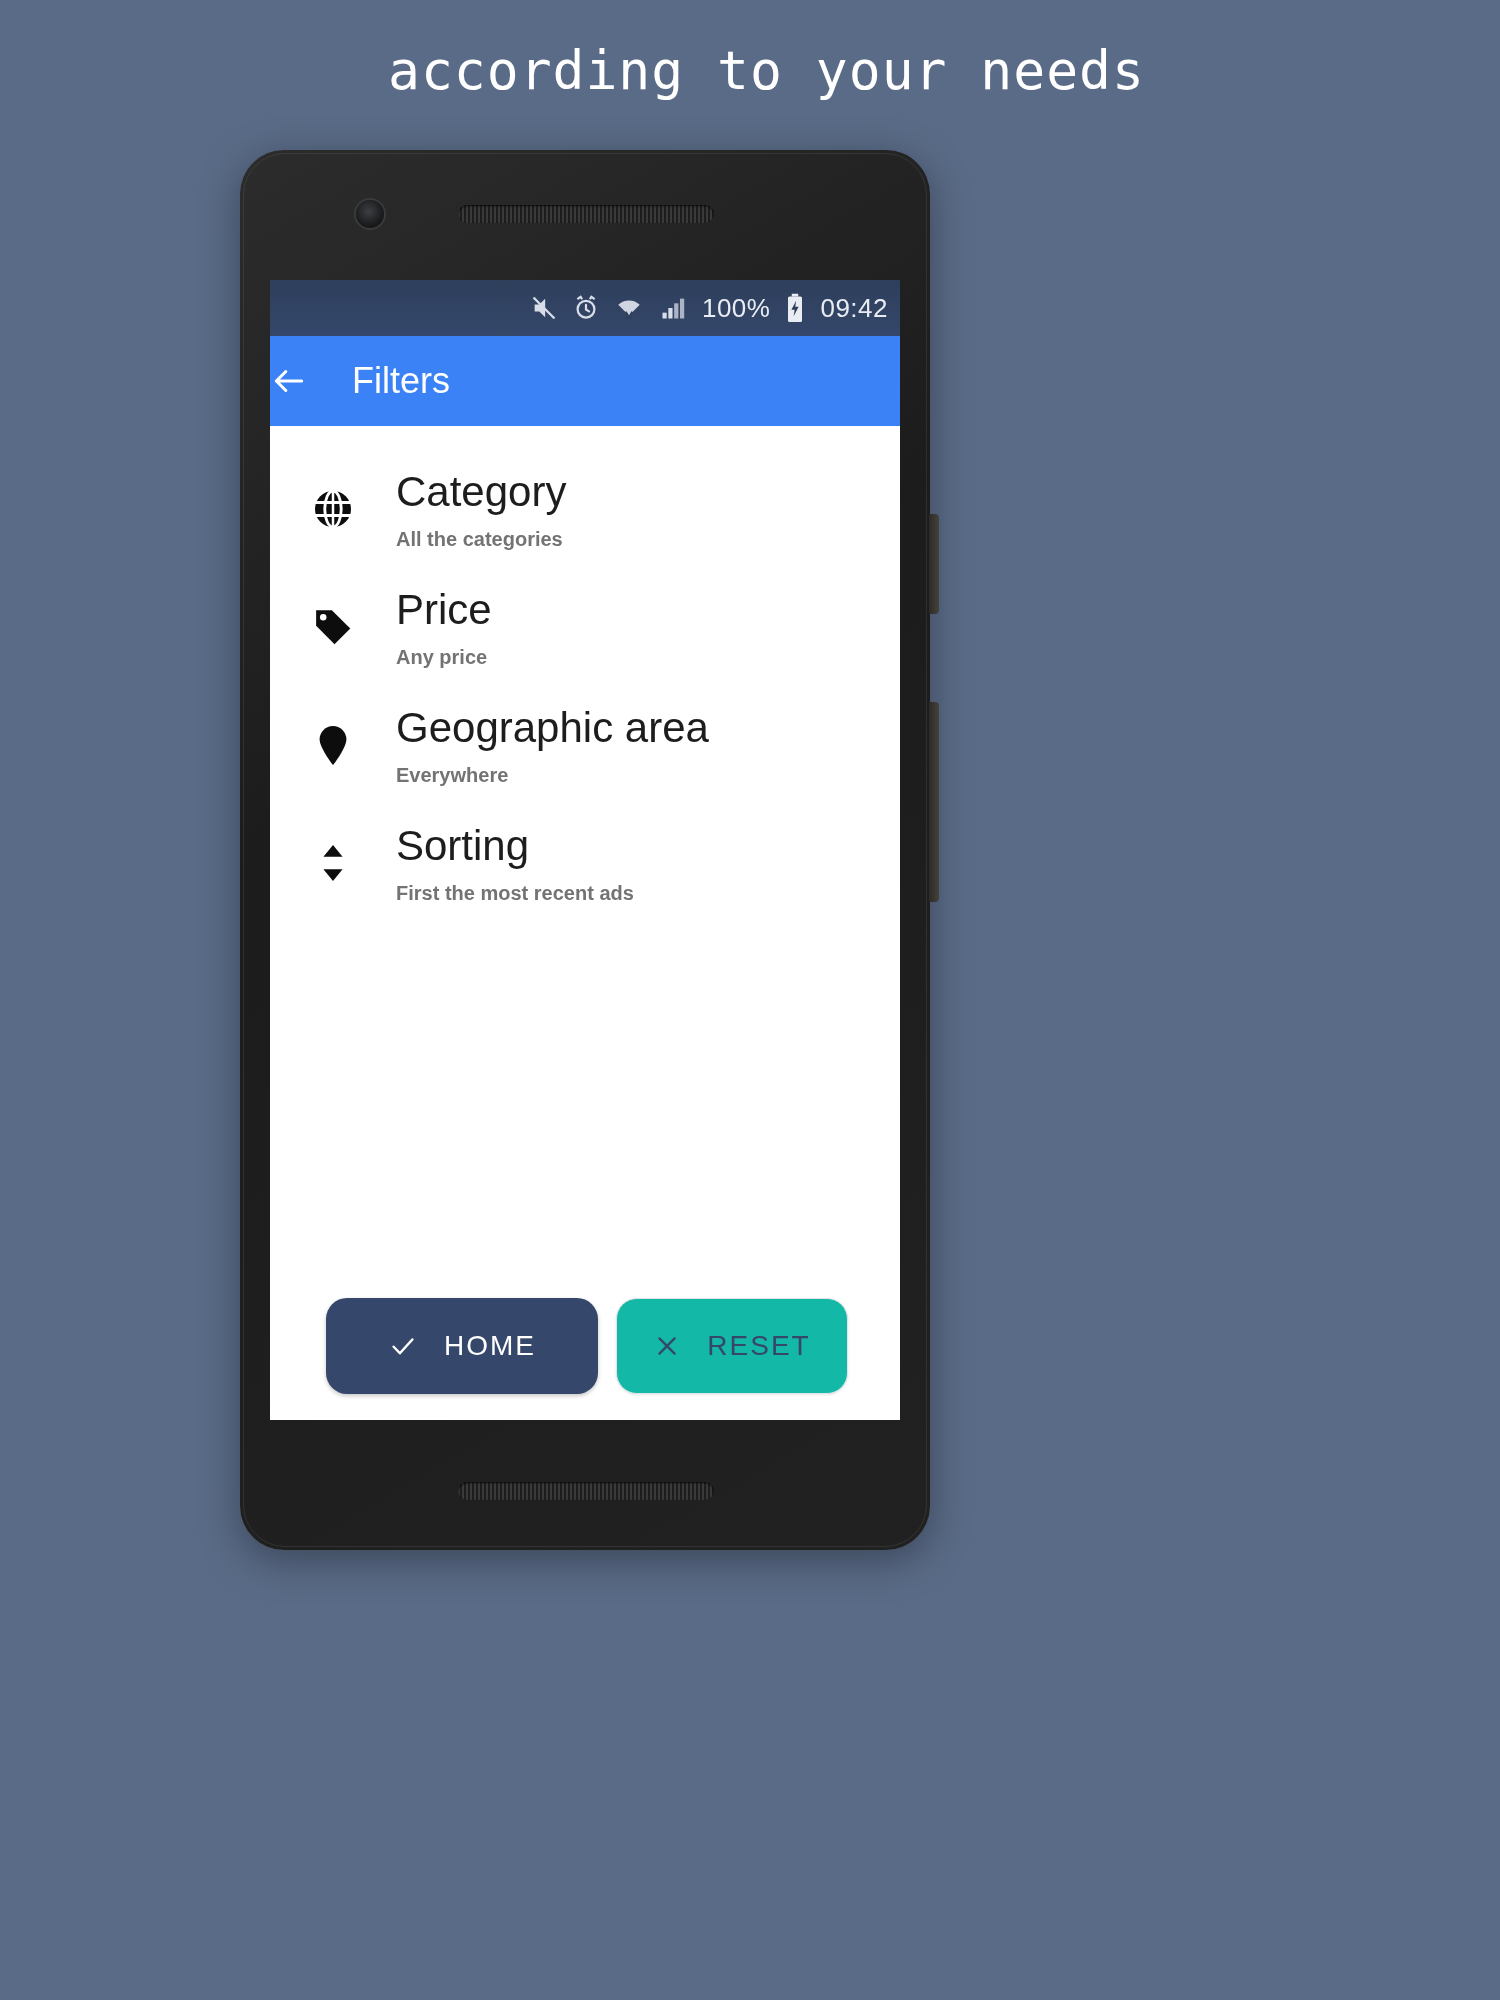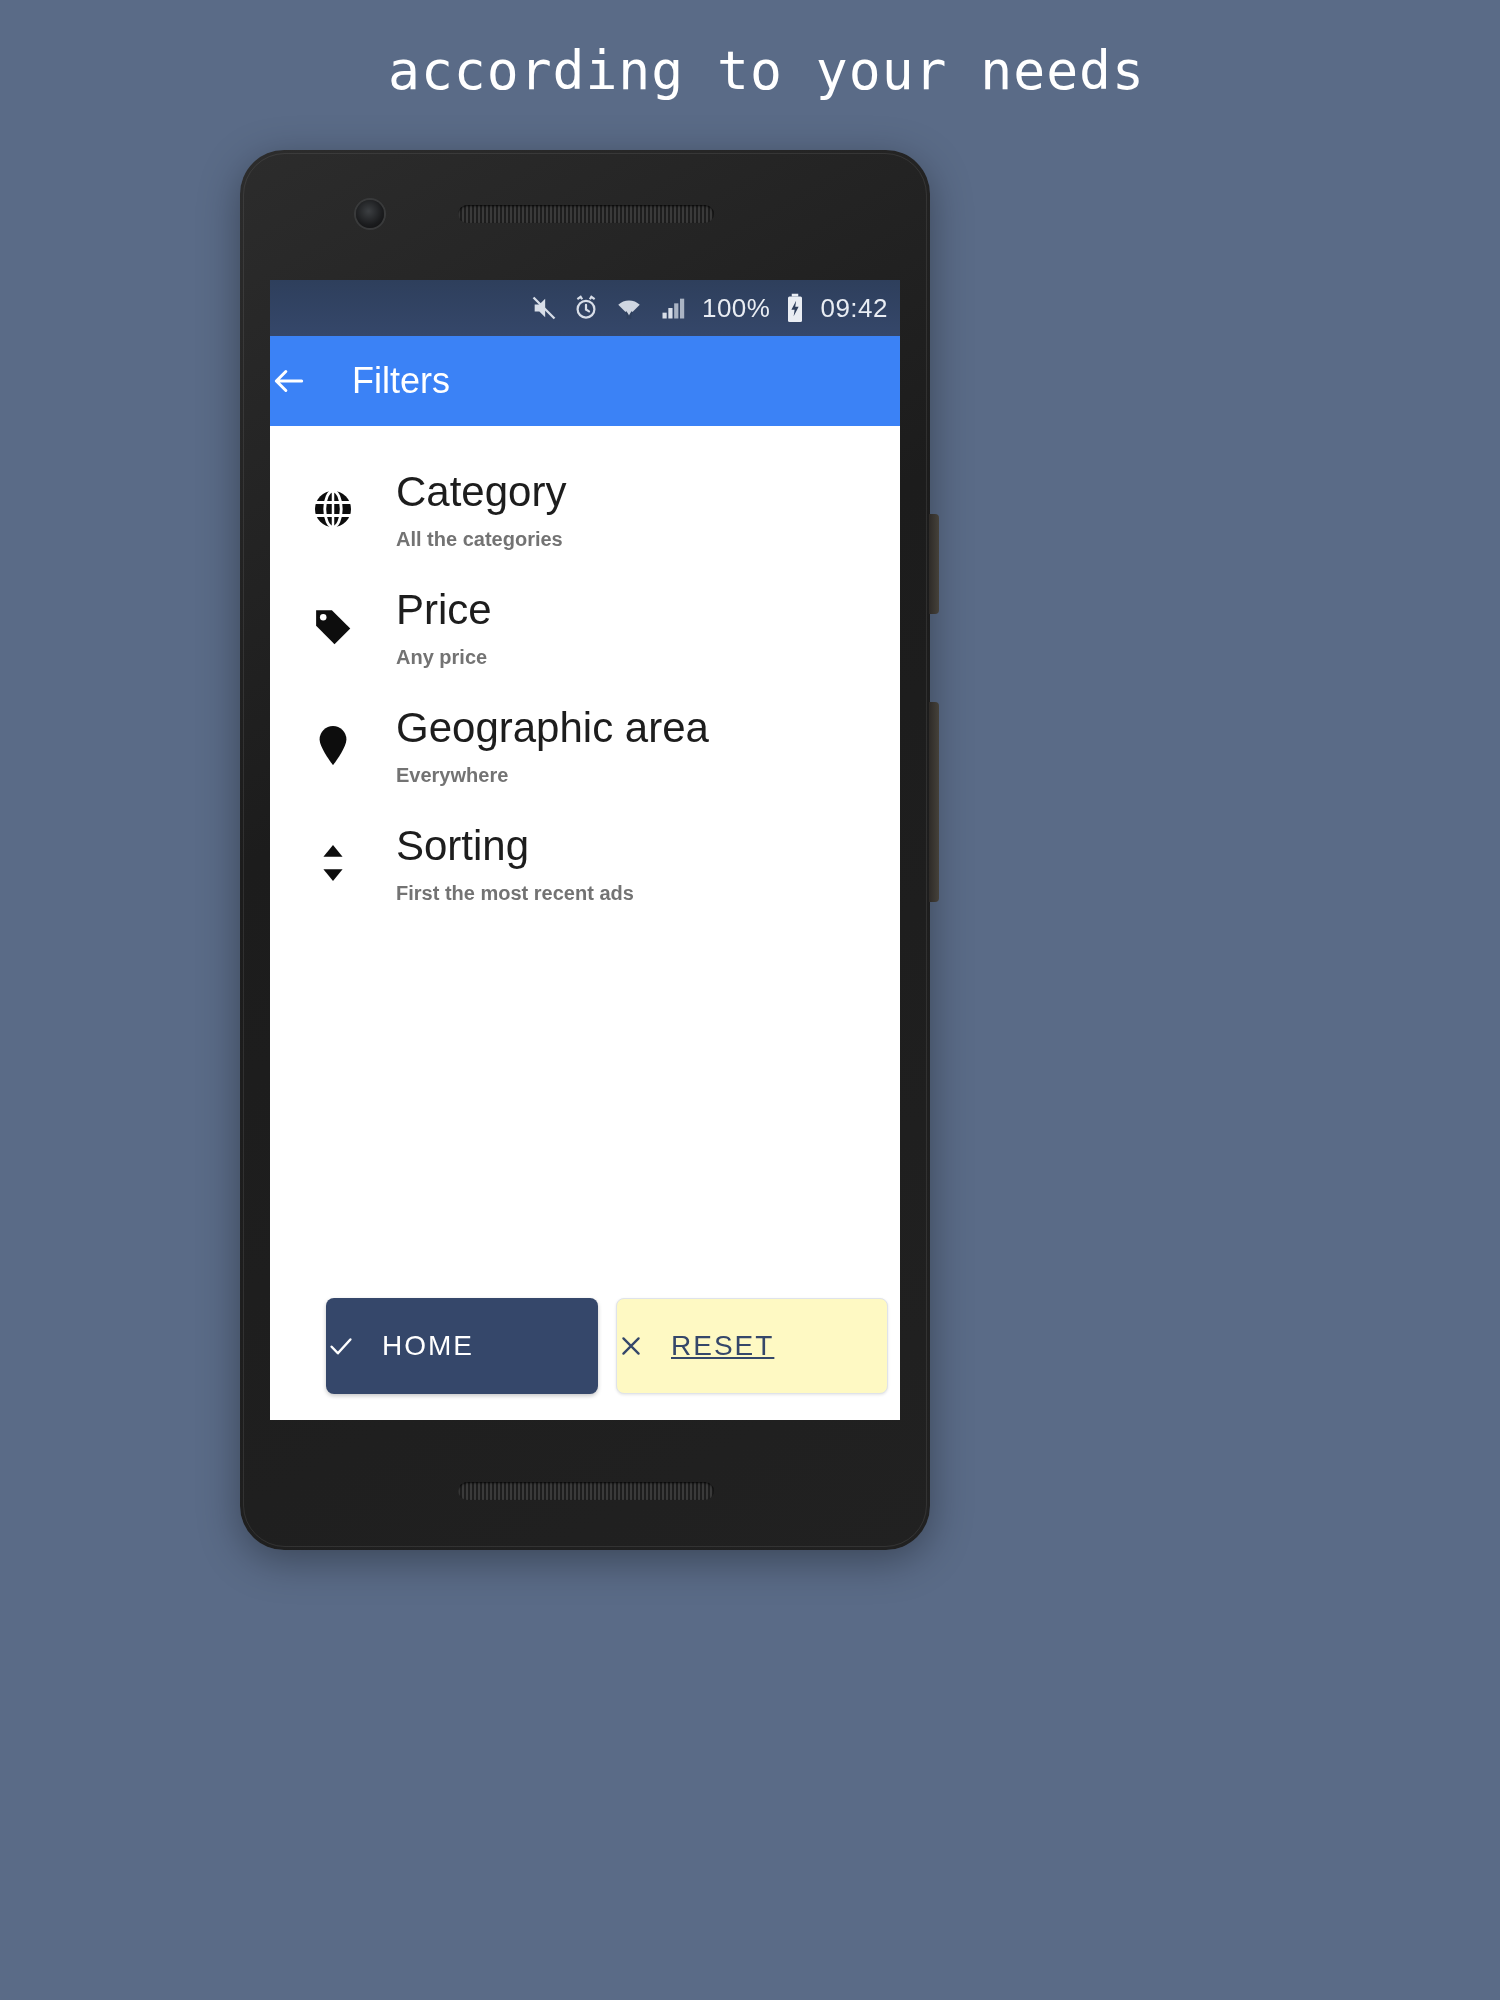--- a/index.html
+++ b/index.html
@@ -115,38 +115,37 @@
 
   
   #actions {
     position:absolute; left:0; bottom:26px;
     width:100%;
     display:flex; align-items:center;
     padding-left:56px; gap:18px;
   }
   .btn {
     height:96px;
-    display:flex; align-items:center; justify-content:flex-start;
+    display:flex; align-items:center; justify-content:center;
     gap:26px;
-    border-radius:8px;
+    border-radius:21px;
     font-size:28px; letter-spacing:2px;
   }
   #btn-home {
     width:272px;
     background:#35476a;
     color:#ffffff;
     box-shadow:0 2px 4px rgba(0,0,0,0.22);
   }
   #btn-reset {
-    width:272px;
-    background:#fef9c3;
+    width:232px;
+    background:#14b8a6;
     color:#35476a;
     border:1px solid #dfe3ea;
     box-shadow:0 1px 3px rgba(0,0,0,0.10);
-    text-decoration:underline;
   }
   .glyph { display:flex; align-items:center; }
 </style>
 </head>
 <body>
 
 <div id="headline"><span> according to your needs</span></div>
 
 <div id="phone">
   <div id="phone-inner-edge"></div>

